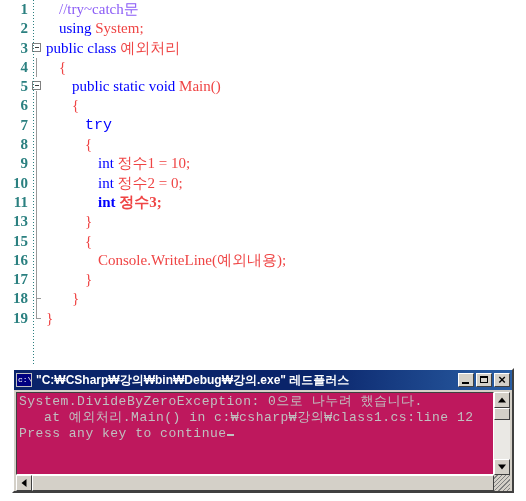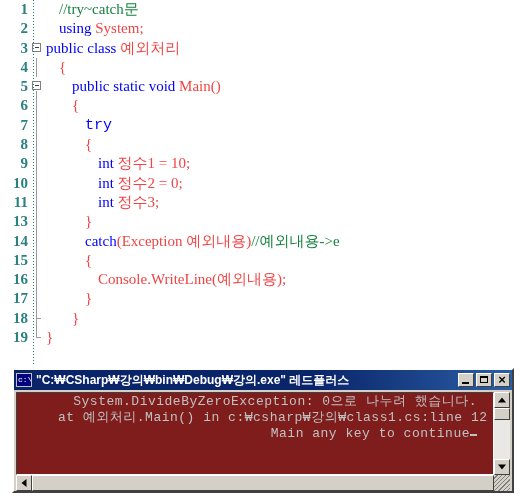--- a/index.html
+++ b/index.html
@@ -108,21 +108,21 @@
   .code-text {
     flex: 1 1 auto;
     font-family: "Liberation Serif", serif;
     font-size: 15px;
     line-height: 19.3px;
     color: #000000;
     white-space: pre;
     letter-spacing: 0px;
   }
   .kw   { color: #0000ff; }
-  .cmt  { color: #15803d; }
+  .cmt  { color: #8b5cf6; }
   .txt  { color: #ef4444; }
 
   
   #console-window {
     position: absolute;
     left: 12px;
     top: 368px;
     width: 502px;
     height: 125px;
     background: #d4d0c8;
@@ -227,29 +227,28 @@
   }
 
   #console-inner {
     flex: 1 1 auto;
     display: flex;
     min-height: 0;
   }
 
   #console-text-area {
     flex: 1 1 auto;
-    background: #7f1d1d;
+    background: #be185d;
     border-top: 1px solid #404040;
     border-left: 1px solid #404040;
     border-right: 1px solid #ffffff;
     border-bottom: 1px solid #ffffff;
     box-sizing: border-box;
-    padding: 1px 16px;
+    padding: 1px 2px;
     overflow: hidden;
-    text-align: right;
   }
 
   .console-line {
     font-family: "Liberation Mono", monospace;
     font-size: 13px;
     line-height: 16px;
     color: #c0c0c0;
     white-space: pre;
     letter-spacing: 0.5px;
   }
@@ -396,35 +395,28 @@
         <div class="outline-col">
           <div class="vline"></div>
         </div>
         <div class="code-text" style="padding-left: 52px;"><span class="kw">int </span><span class="txt">정수2 = 0;</span></div>
       </div>
       <div class="code-line">
         <div class="lineno">11</div>
         <div class="outline-col">
           <div class="vline"></div>
         </div>
-        <div class="code-text" style="padding-left: 52px;"><span class="kw">int </span><span class="txt">정수3;</span></div>
+        <div class="code-text" style="padding-left: 52px; font-weight: bold;"><span class="kw">int </span><span class="txt">정수3;</span></div>
       </div>
       <div class="code-line">
         <div class="lineno">13</div>
         <div class="outline-col">
           <div class="vline"></div>
         </div>
         <div class="code-text" style="padding-left: 39px;"><span class="txt">}</span></div>
-      </div>
-      <div class="code-line">
-        <div class="lineno">14</div>
-        <div class="outline-col">
-          <div class="vline"></div>
-        </div>
-        <div class="code-text" style="padding-left: 39px;"><span class="kw">catch</span><span class="txt">(Exception 예외내용)</span><span class="cmt">//예외내용-&gt;e</span></div>
       </div>
       <div class="code-line">
         <div class="lineno">15</div>
         <div class="outline-col">
           <div class="vline"></div>
         </div>
         <div class="code-text" style="padding-left: 39px;"><span class="txt">{</span></div>
       </div>
       <div class="code-line">
         <div class="lineno">16</div>
@@ -468,21 +460,21 @@
     <div class="winbtn max"></div>
     <div class="winbtn close"></div>
   </div>
 
   <div id="console-body">
     <div id="console-inner">
 
       <div id="console-text-area">
         <div class="console-line">System.DivideByZeroException: 0으로 나누려 했습니다.</div>
         <div class="console-line">   at 예외처리.Main() in c:₩csharp₩강의₩class1.cs:line 12</div>
-        <div class="console-line"><span>Main any key to continue</span><span class="console-caret"></span></div>
+        <div class="console-line"><span>Press any key to continue</span><span class="console-caret"></span></div>
       </div>
 
       <div id="vscroll">
         <div class="sb-btn">
             <span class="sb-arrow up"></span>
           </div>
         <div class="sb-thumb" id="vthumb"></div>
         <div class="sb-track"></div>
         <div class="sb-btn">
             <span class="sb-arrow down"></span>

